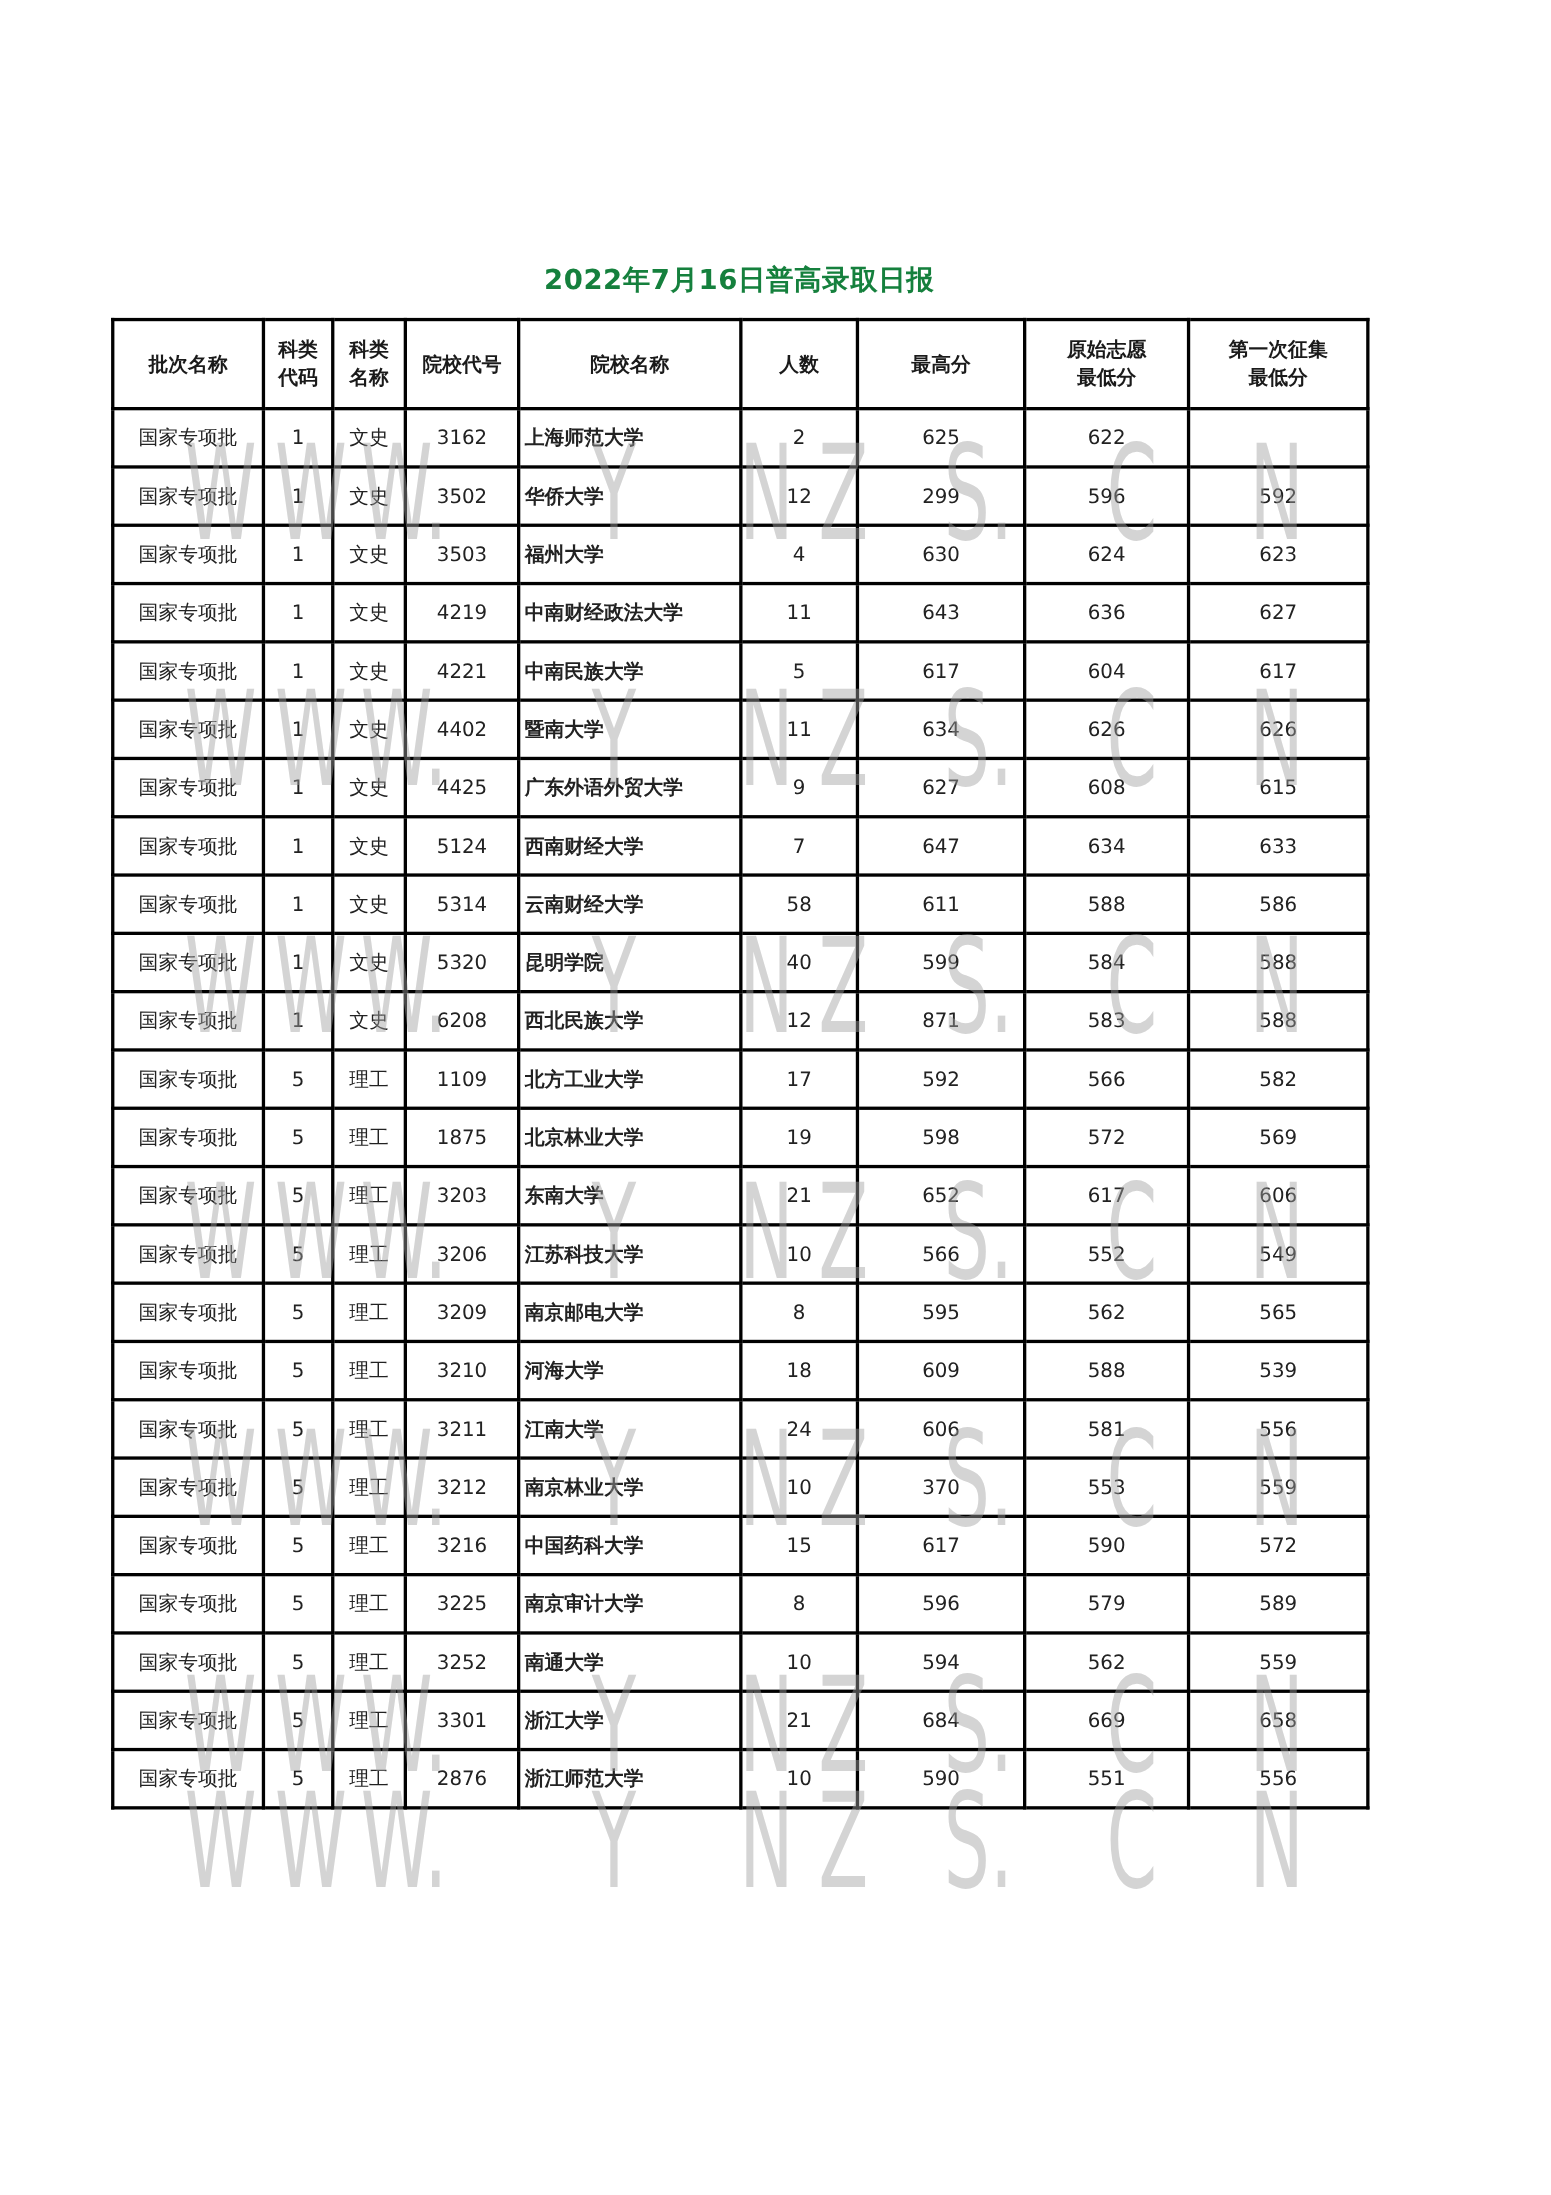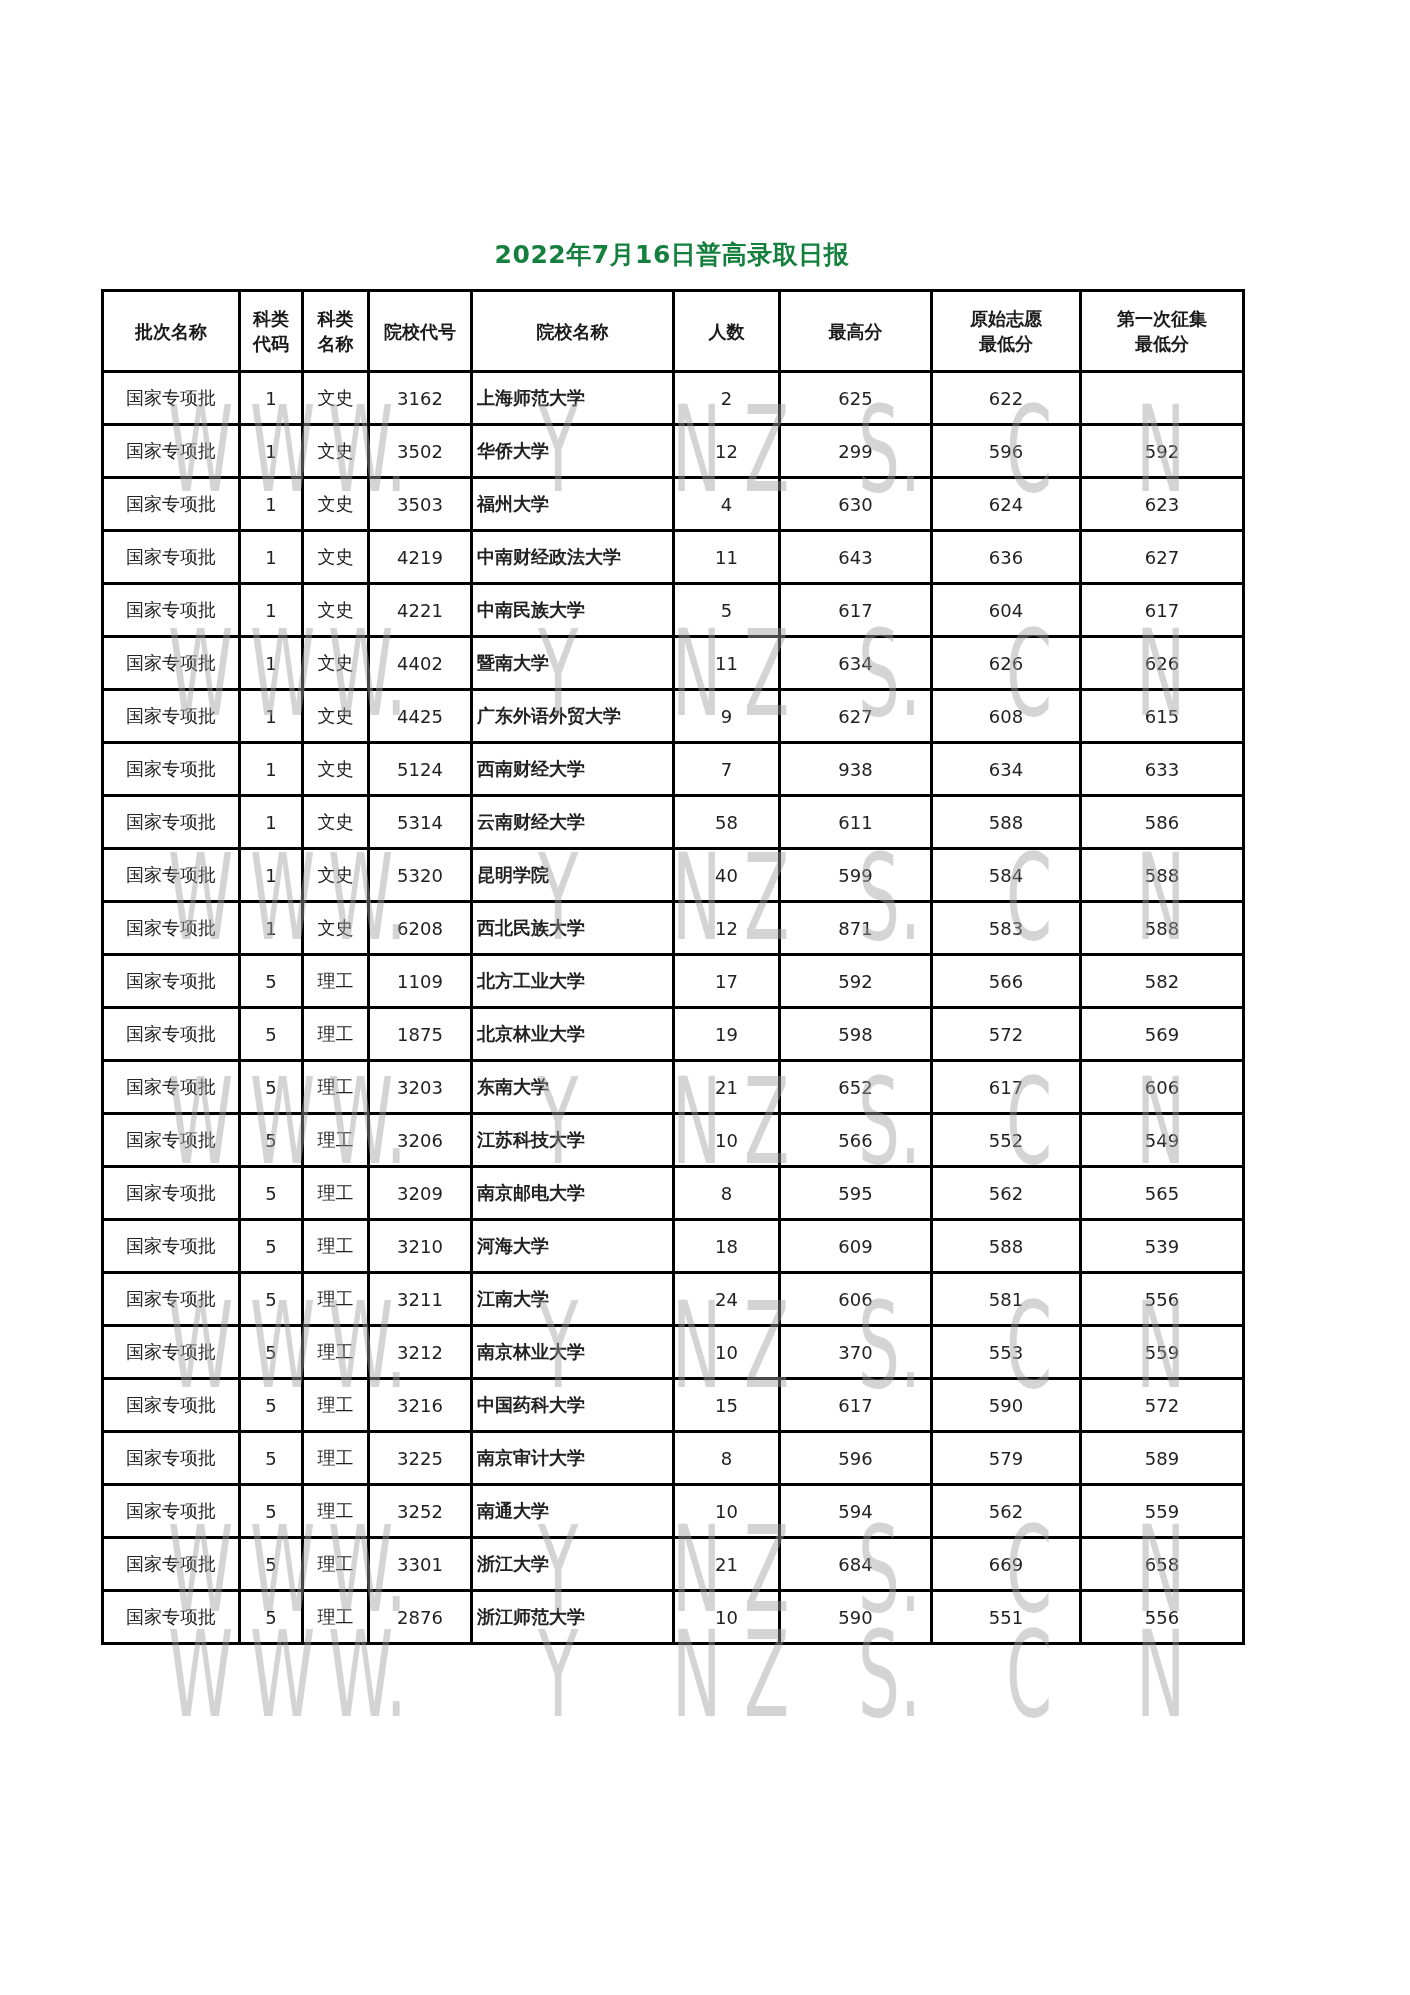--- a/index.html
+++ b/index.html
@@ -127,21 +127,21 @@
         <td>608</td>
         <td>615</td>
       </tr>
       <tr>
         <td>国家专项批</td>
         <td>1</td>
         <td>文史</td>
         <td>5124</td>
         <td class="name">西南财经大学</td>
         <td>7</td>
-        <td>938</td>
+        <td>647</td>
         <td>634</td>
         <td>633</td>
       </tr>
       <tr>
         <td>国家专项批</td>
         <td>1</td>
         <td>文史</td>
         <td>5314</td>
         <td class="name">云南财经大学</td>
         <td>58</td>

